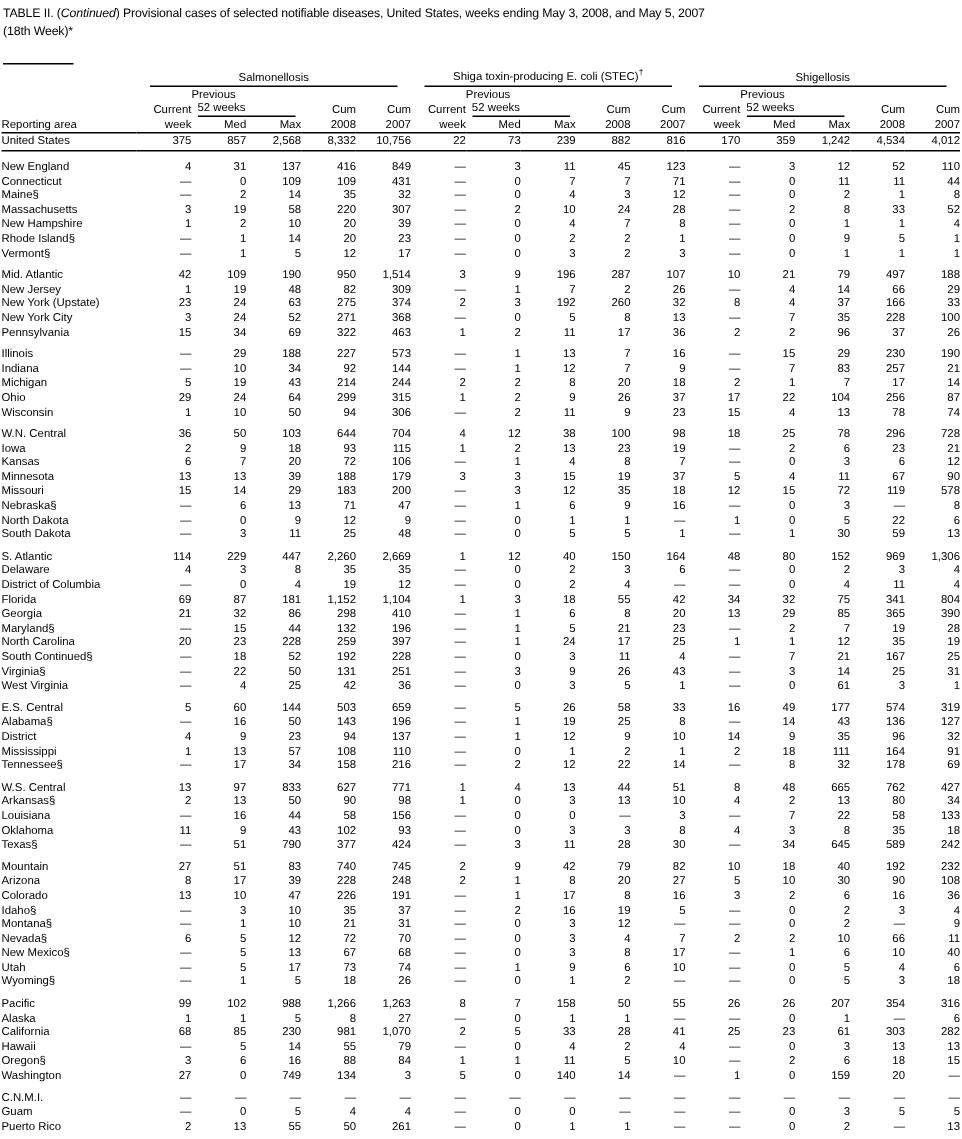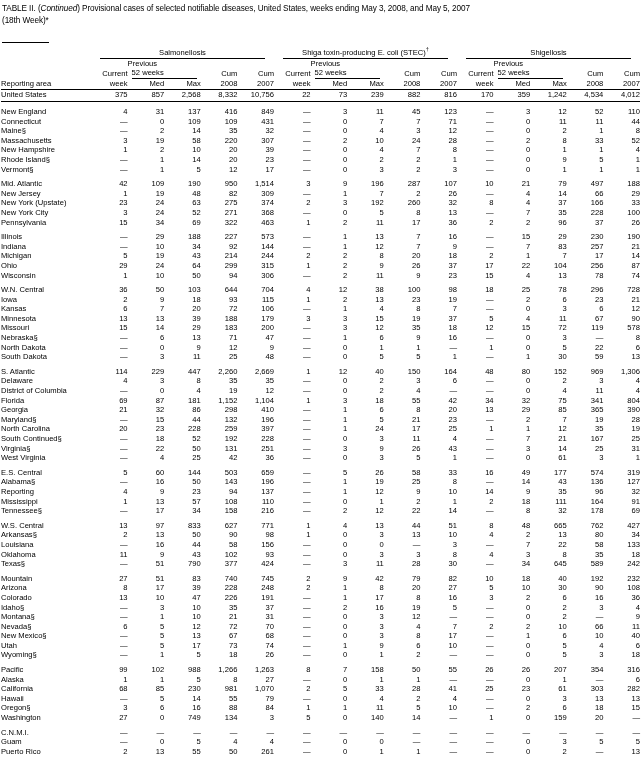--- a/index.html
+++ b/index.html
@@ -917,21 +917,21 @@
           <td class="num-cell">19</td>
           <td class="num-cell">25</td>
           <td class="num-cell">8</td>
           <td class="num-cell">—</td>
           <td class="num-cell">14</td>
           <td class="num-cell">43</td>
           <td class="num-cell">136</td>
           <td class="num-cell">127</td>
         </tr>
         <tr>
-          <td class="area-cell">Reporting</td>
+          <td class="area-cell">District</td>
           <td class="num-cell">4</td>
           <td class="num-cell">9</td>
           <td class="num-cell">23</td>
           <td class="num-cell">94</td>
           <td class="num-cell">137</td>
           <td class="num-cell">—</td>
           <td class="num-cell">1</td>
           <td class="num-cell">12</td>
           <td class="num-cell">9</td>
           <td class="num-cell">10</td>

